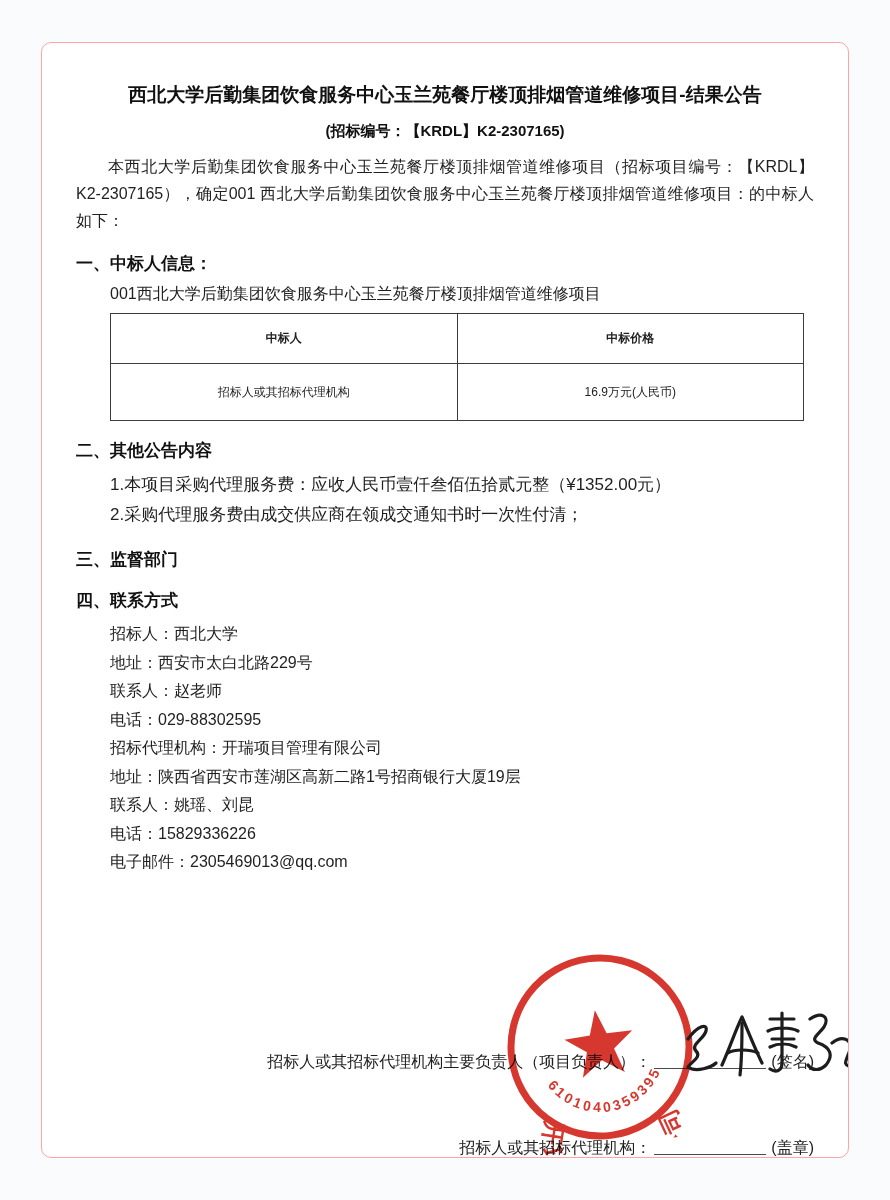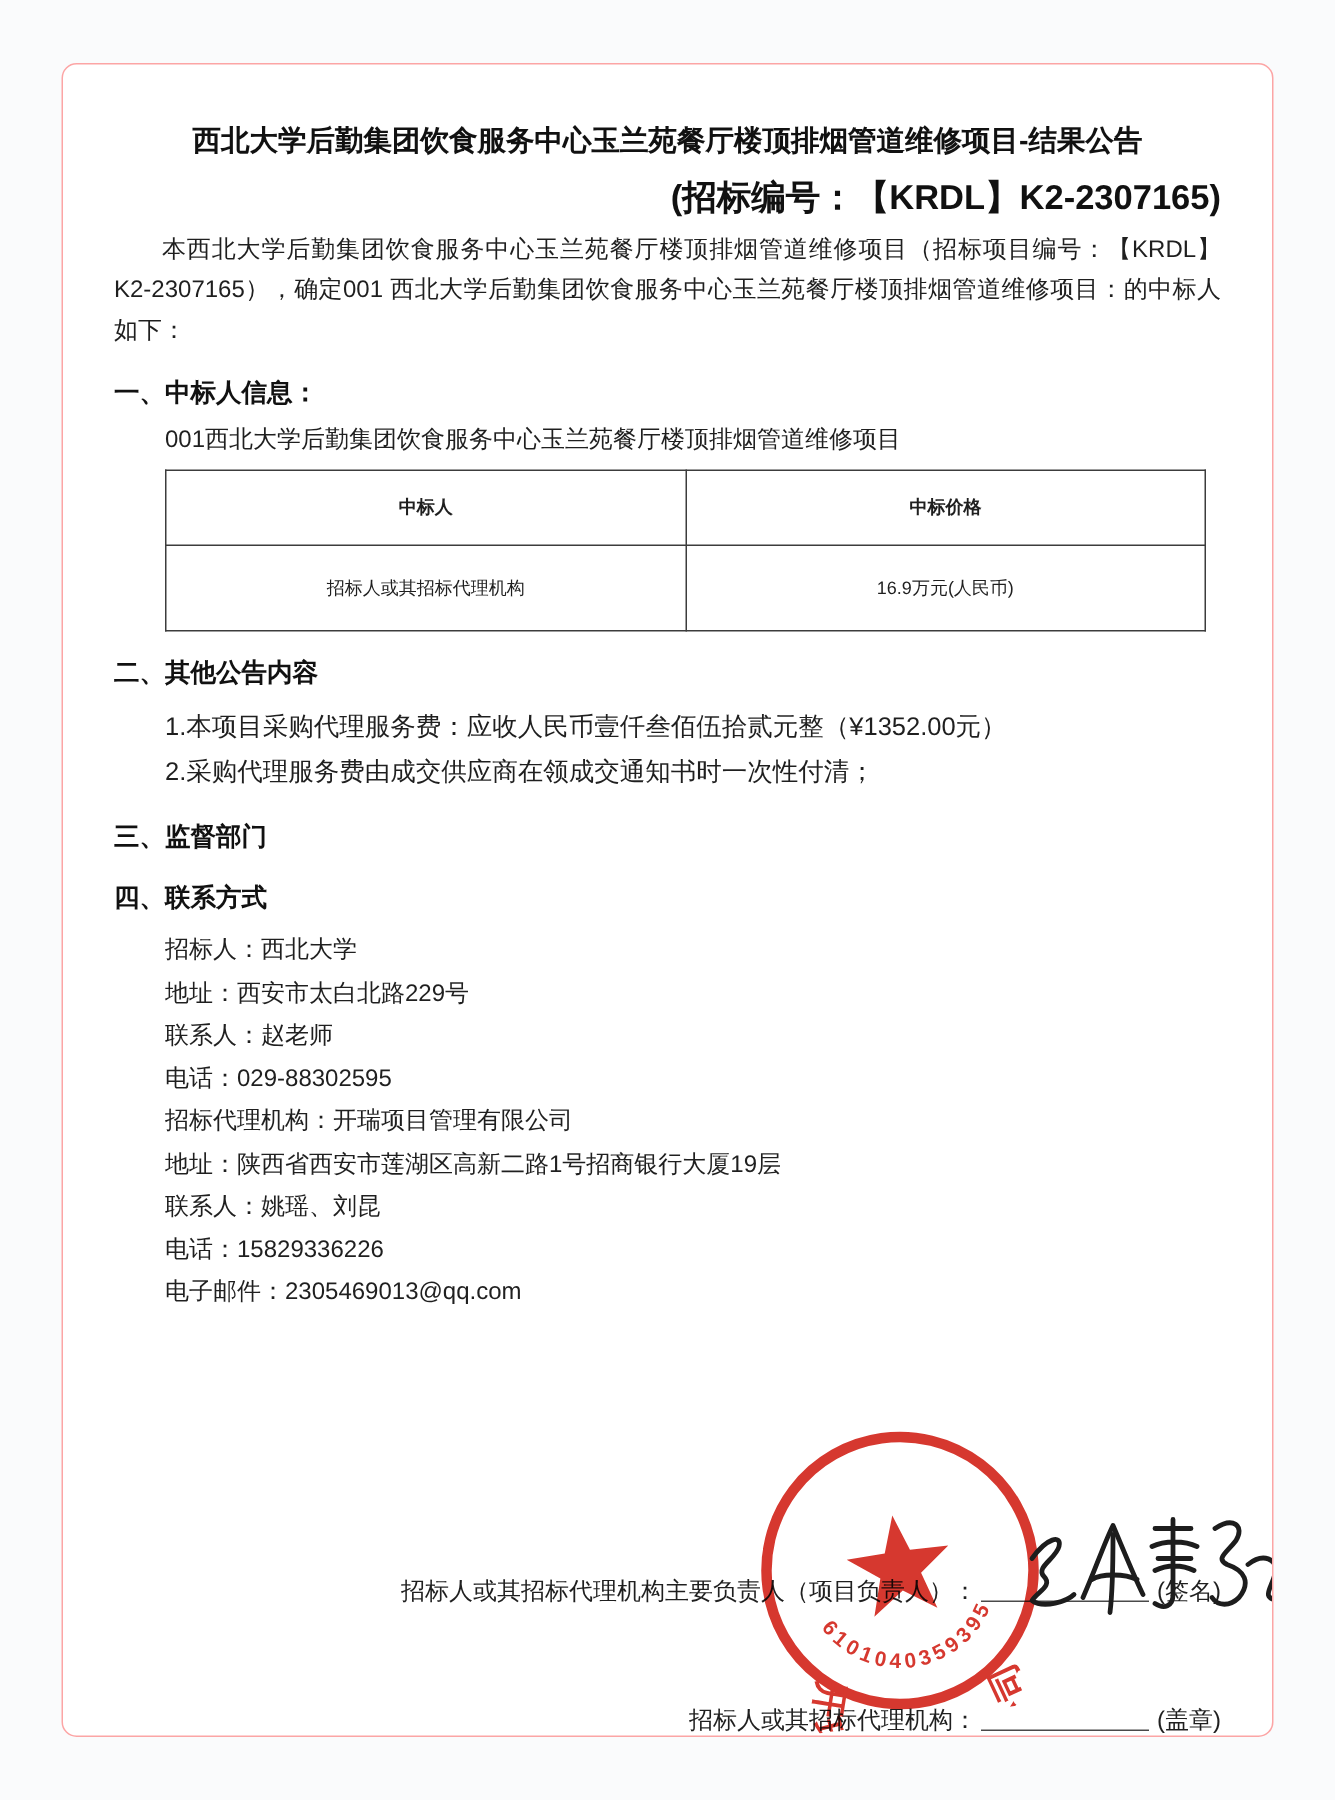--- a/index.html
+++ b/index.html
@@ -19,30 +19,30 @@
     border:1px solid #fca5a5;
     border-radius:10px;
     padding:40px 34px 0;
     overflow:hidden;
   }
   .doc-title {
     font-size:19px; font-weight:700; color:#111;
     text-align:center; line-height:24px; margin:0 0 12px;
   }
   .doc-subtitle {
-    font-size:23px; font-weight:700; color:#111;
-    text-align:right; line-height:24px; margin:0 0 10px;
+    font-size:15px; font-weight:700; color:#111;
+    text-align:center; line-height:24px; margin:0 0 10px;
   }
   .intro {
     font-size:16px; line-height:27px; text-indent:2em; margin:0;
     text-align:justify;
   }
   .sec-heading {
     font-size:17px; font-weight:700; color:#111;
-    line-height:23px; margin:18px 0 8px;font-family:Liberation Mono, monospace;
+    line-height:23px; margin:18px 0 8px;
   }
   .sub-line {
     font-size:16px; line-height:22px; padding-left:34px; margin:0 0 8px;
   }
   table.winner-table {
     border-collapse:collapse; table-layout:fixed;
     width:694px; margin:0 0 0 34px;
   }
   .winner-table th, .winner-table td {
     border:1px solid #3c3c3c; text-align:center;

